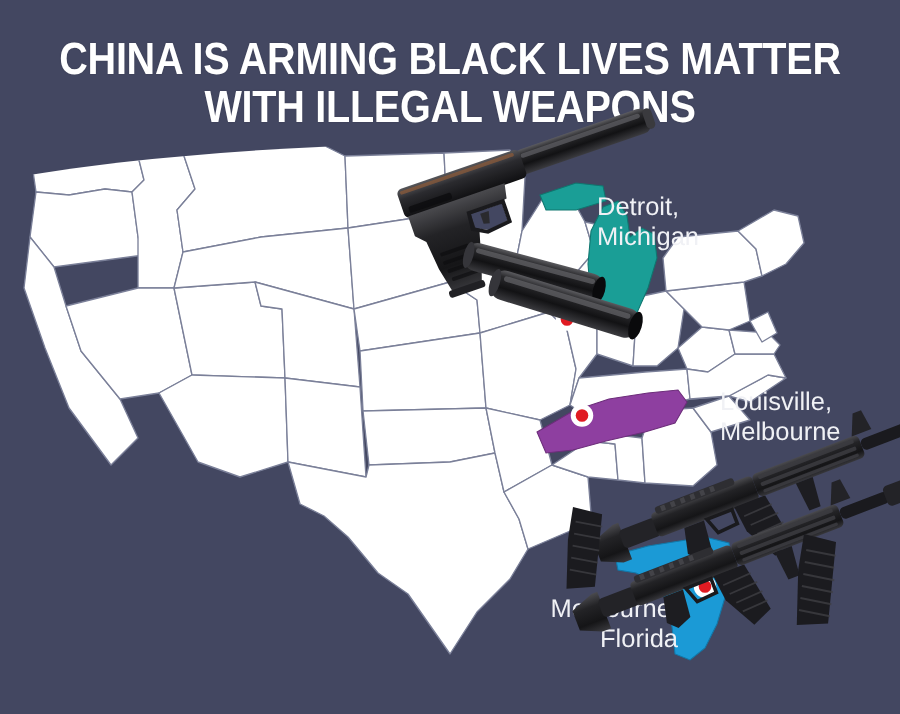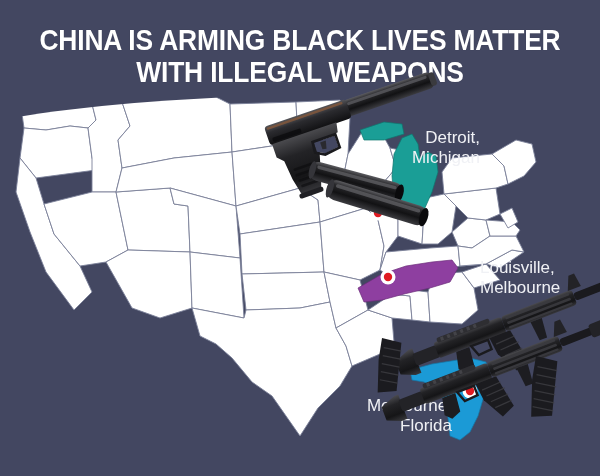--- a/index.html
+++ b/index.html
@@ -33,21 +33,21 @@
 
   
   .citylabel{
     position:absolute;
     color:#f0f1f5;
     font-size:17px;
     line-height:20px;
     font-family:"Liberation Sans", sans-serif;
     white-space:pre-line;
   }
-  #label-detroit{left:398px;top:128px;text-align:right;width:82px;}
+  #label-detroit{left:398px;top:128px;width:82px;}
   #label-louisville{left:480px;top:258px;text-align:left;width:116px;}
   #label-melbourne{left:330px;top:396px;text-align:right;width:122px;}
 
   
   #weapons{position:absolute;left:0;top:0;width:600px;height:476px;pointer-events:none;}
   #weapons svg{display:block;}
 </style>
 </head>
 <body>
 

